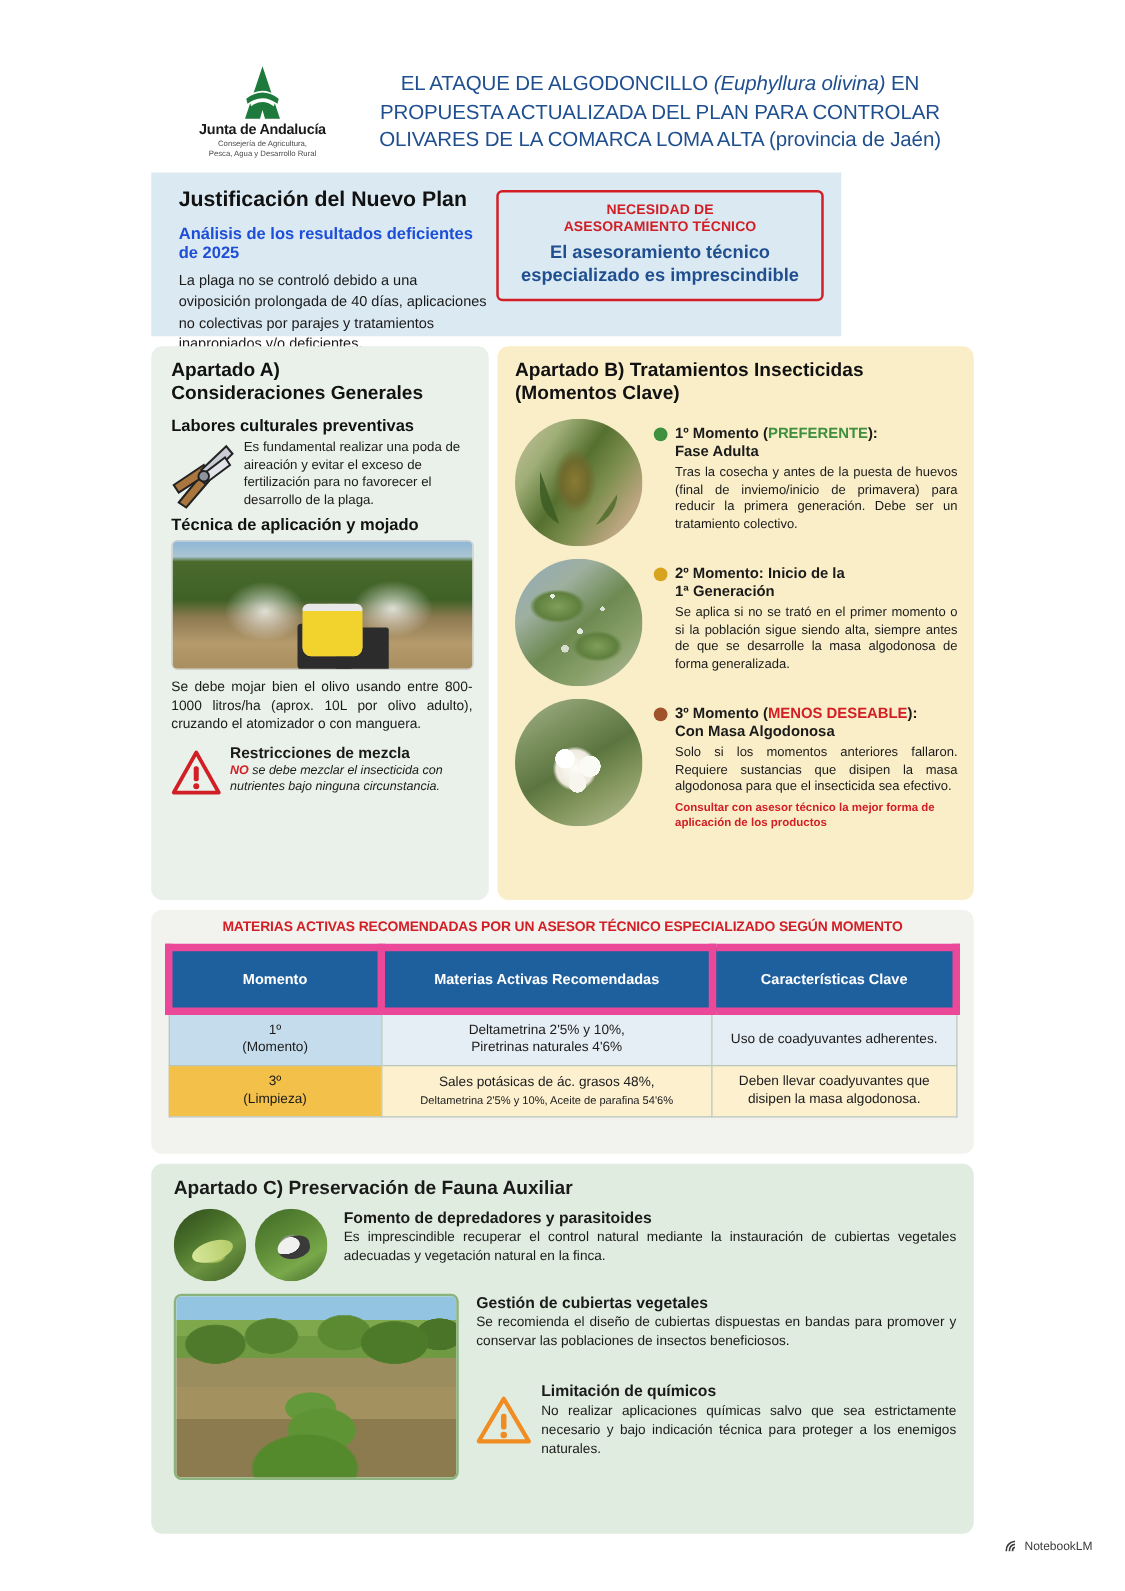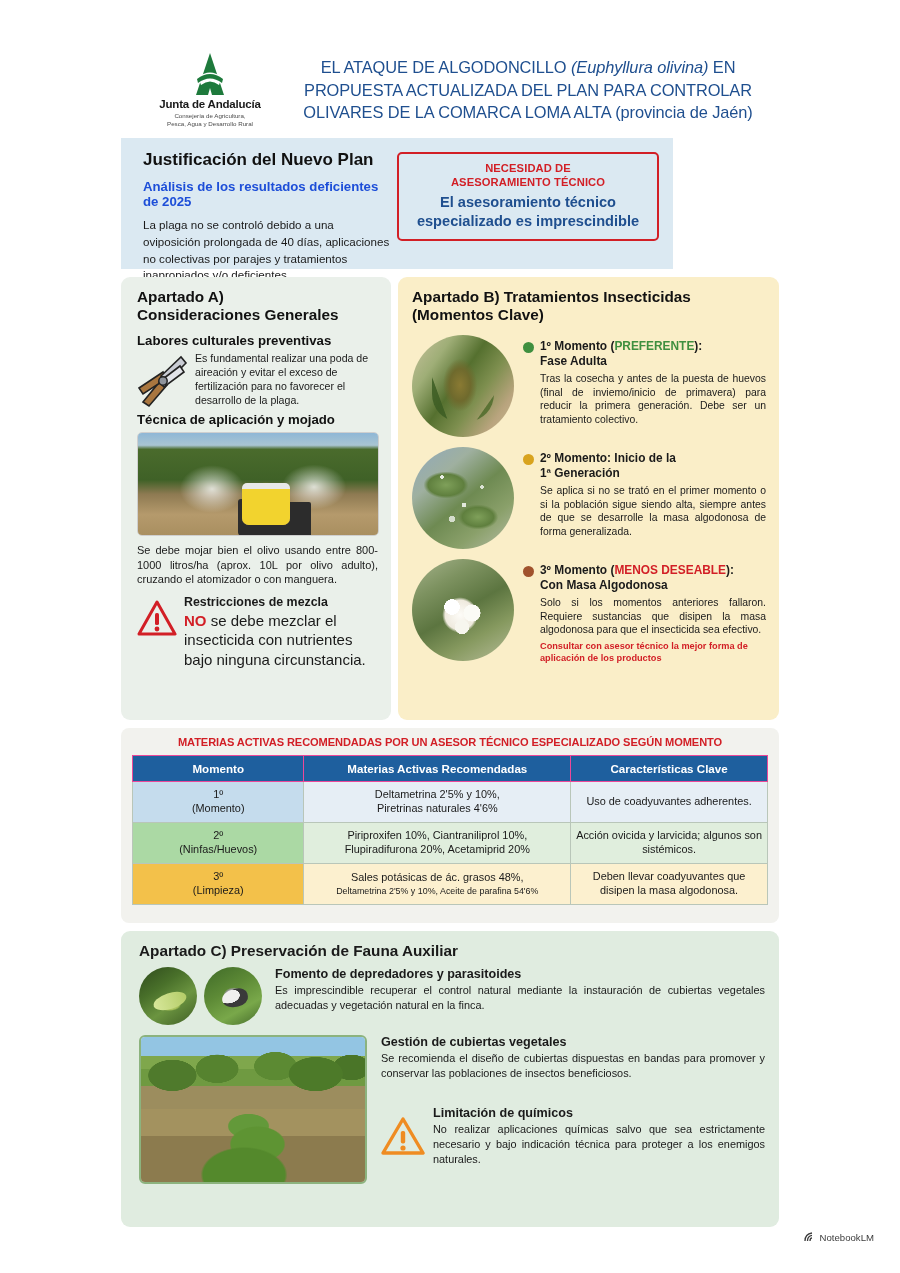--- a/index.html
+++ b/index.html
@@ -63,21 +63,21 @@
   .shears-row { display:flex; gap:6px; align-items:center; margin-top:2px;}
   .shears-icon { flex:0 0 52px; width:52px; height:56px; }
   .photo-spray {
     width:242px; height:104px; border-radius:5px; margin:5px 0 7px 0;
     border:1px solid #cfcfcf; overflow:hidden; position:relative;
   }
   .wet-p { font-size:11px; line-height:1.35; text-align:justify; margin:0 0 8px 0;}
   .restr-row { display:flex; gap:7px; align-items:flex-start; margin-top:4px;}
   .warn-tri { flex:0 0 40px; width:40px; height:38px; margin-top:4px;}
   .restr-h { font-size:12.4px; font-weight:bold; margin:0 0 2px 0;}
-  .restr-p { font-size:15px; line-height:1.28; margin:0;}
+  .restr-p { font-size:10px; line-height:1.28; margin:0;font-style:italic;}
   .no-red { color:#d21f26; font-weight:bold; }
 
   
   .moment { display:flex; gap:9px; margin-top:10px; }
   .m-photo { flex:0 0 102px; width:102px; height:102px; border-radius:50%; overflow:hidden; position:relative; }
   .m-body { flex:1; padding-top:4px; position:relative; padding-left:17px; }
   .bullet { position:absolute; left:0; top:7px; width:11px; height:11px; border-radius:50%; }
   .m-title { font-size:11.9px; font-weight:bold; line-height:1.26; margin:0 0 3px 0;}
   .m-txt { font-size:10.4px; line-height:1.33; text-align:justify; margin:0;}
   .m-note { font-size:9.2px; font-weight:bold; color:#d21f26; line-height:1.25; margin-top:4px;}
@@ -89,21 +89,21 @@
     position:absolute; left:121px; top:728px; width:658px; height:195px;
     background:#f2f2ee; border-radius:8px; padding:7px 11px 10px 11px;
   }
   .table-title {
     color:#d21f26; font-weight:bold; font-size:11.1px; text-align:center;
     letter-spacing:-0.1px; margin:1px 0 7px 0;
   }
   table.mat { width:100%; border-collapse:collapse; table-layout:fixed; }
   table.mat th {
     background:#1e5f9e; color:#fff; font-size:11.6px; font-weight:bold;
-    padding:6px 3px; text-align:center; border:1px solid #ec4899;
+    padding:16px 3px; text-align:center; border:6px solid #ec4899;
   }
   table.mat td {
     font-size:10.9px; text-align:center; padding:6px 5px; vertical-align:middle;
     border:1px solid #b9c6b9; line-height:1.28;
   }
   .col-m { width:27%; }
   .col-a { width:42%; }
   .col-c { width:31%; }
   .r1 .cm { background:#c5dced; } .r1 .ca { background:#e6eef5; } .r1 .cc { background:#e6eef5; }
   .r2 .cm { background:#abd9a4; } .r2 .ca { background:#e0eedd; } .r2 .cc { background:#e0eedd; }
@@ -386,31 +386,20 @@
           <td class="cm">
             <div>1º</div>
             <div>(Momento)</div>
           </td>
           <td class="ca">
             <div>Deltametrina 2'5% y 10%,</div>
             <div>Piretrinas naturales 4'6%</div>
           </td>
           <td class="cc">Uso de coadyuvantes adherentes.</td>
         </tr>
-        <tr class="r2">
-          <td class="cm">
-            <div>2º</div>
-            <div>(Ninfas/Huevos)</div>
-          </td>
-          <td class="ca">
-            <div>Piriproxifen 10%, Ciantraniliprol 10%,</div>
-            <div>Flupiradifurona 20%, Acetamiprid 20%</div>
-          </td>
-          <td class="cc">Acción ovicida y larvicida; algunos son sistémicos.</td>
-        </tr>
         <tr class="r3">
           <td class="cm">
             <div>3º</div>
             <div>(Limpieza)</div>
           </td>
           <td class="ca">
             <div>Sales potásicas de ác. grasos 48%,</div>
             <div class="sub-small">Deltametrina 2'5% y 10%, Aceite de parafina 54'6%</div>
           </td>
           <td class="cc">Deben llevar coadyuvantes que disipen la masa algodonosa.</td>

